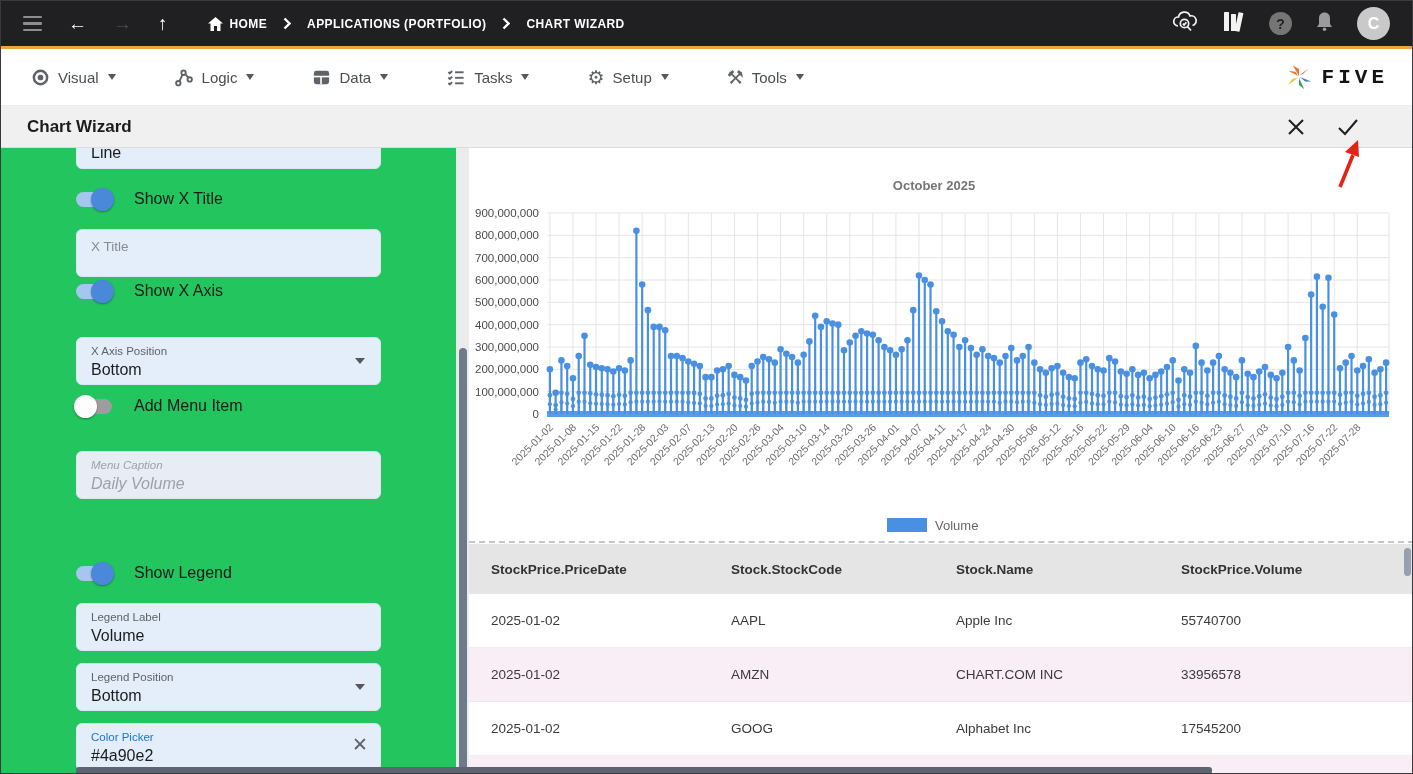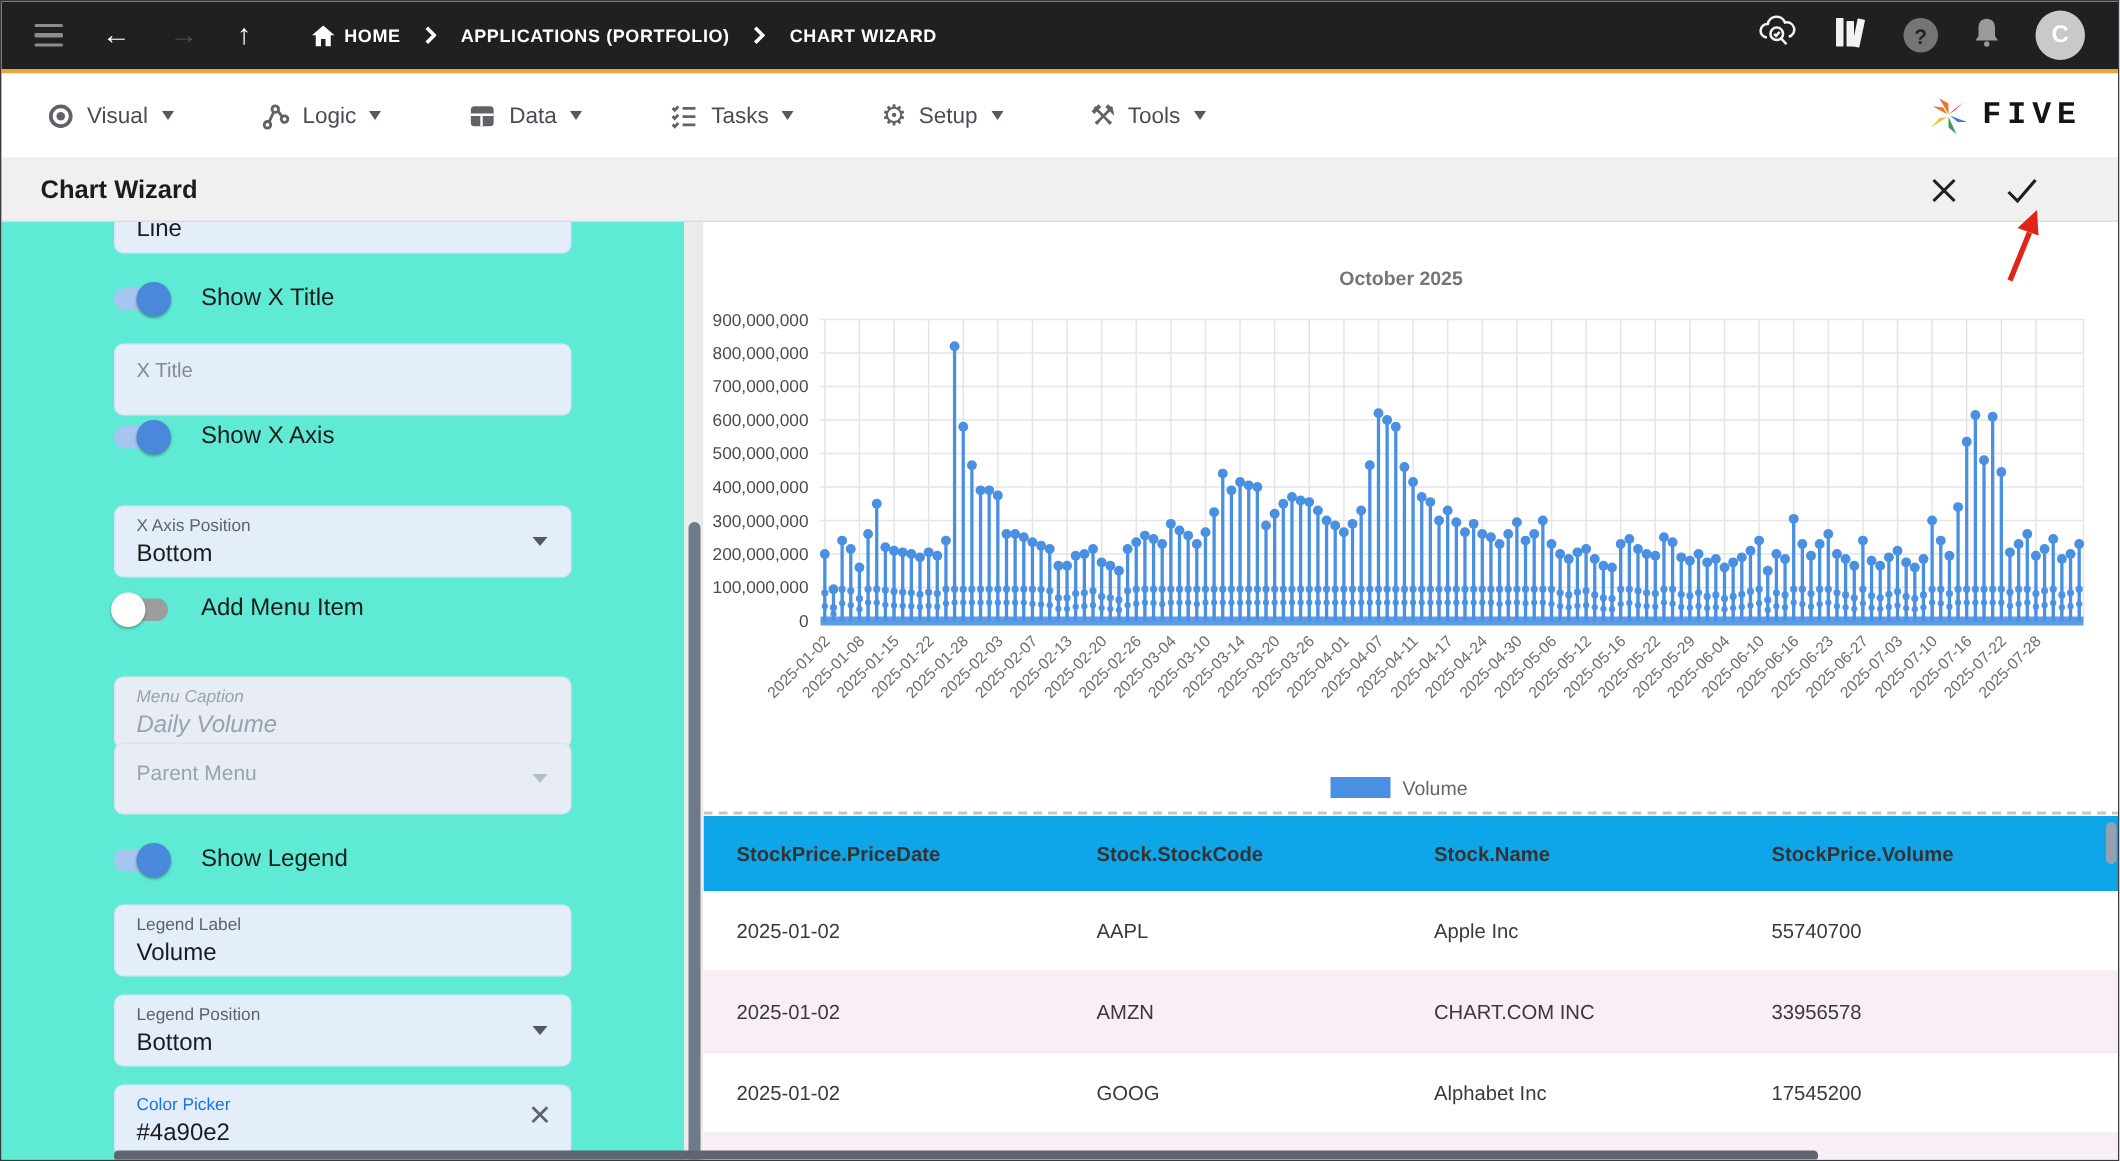--- a/index.html
+++ b/index.html
@@ -29,21 +29,21 @@
   .brand-text{font-size:21px;font-weight:700;letter-spacing:4px;color:#141414;}
 
   
   .wizbar{position:absolute;left:0;top:105px;width:100%;height:42px;background:#f1f0f0;border-bottom:1px solid #dcdcdc;display:flex;align-items:center;padding:0 26px;box-sizing:border-box;}
   .wiz-title{font-size:17px;font-weight:700;color:#1c1c1c;}
   .wiz-actions{margin-left:auto;display:flex;align-items:center;gap:30px;padding-right:26px;}
   .wiz-btn{cursor:pointer;display:flex;align-items:center;justify-content:center;}
   .red-arrow{position:absolute;left:1325px;top:133px;z-index:5;pointer-events:none;}
 
   
-  .lp{position:absolute;left:0;top:147px;width:455px;height:627px;background:#5eead4;overflow:hidden;}
+  .lp{position:absolute;left:0;top:147px;width:455px;height:627px;background:#22c55e;overflow:hidden;}
   .lp-field{position:absolute;left:75px;width:305px;height:48px;background:#e3eefa;border:1px solid #d7e5f7;border-radius:6px;box-sizing:border-box;cursor:text;}
   .lp-field.select{cursor:pointer;}
   .flabel{position:absolute;top:7px;left:14px;font-size:11.5px;color:#5f6368;}
   .flabel.blue{color:#1a73e8;}
   .fvalue{position:absolute;top:23px;left:14px;font-size:16px;color:#1c1c1e;}
   .fph{position:absolute;top:9px;left:14px;font-size:13.5px;color:#868b92;}
   .caret{position:absolute;right:15px;top:50%;transform:translateY(-50%);width:0;height:0;border-left:5.5px solid transparent;border-right:5.5px solid transparent;border-top:6.5px solid #55585c;}
   .lp-field.disabled{background:#e7ecf5;border-color:#dde4ef;}
   .lp-field.disabled .flabel,.lp-field.disabled .fvalue,.lp-field.disabled .fph{color:#9aa3ad;}
   .lp-field.disabled .caret{border-top-color:#b3bcc7;}
@@ -58,21 +58,21 @@
   
   .mid-scroll{position:absolute;left:455px;top:147px;width:13px;height:627px;background:#ebebeb;}
   .mid-thumb{position:absolute;left:2.5px;top:200px;width:8px;height:427px;background:#6e7a8a;border-radius:5px;cursor:pointer;}
 
   
   .rp{position:absolute;left:468px;top:147px;width:945px;height:627px;background:#fff;overflow:hidden;}
   #chart-svg{position:absolute;left:0;top:0;}
   .dash-div{position:absolute;left:0;top:393px;width:100%;border-top:2px dashed #c6c6c6;}
   .tbl{position:absolute;left:0;top:396px;width:100%;}
   .thead,.trow{display:grid;grid-template-columns:240px 225px 225px 1fr;align-items:center;padding-left:22px;box-sizing:border-box;}
-  .thead{height:50px;background:#0ea5e9;font-size:13.5px;font-weight:700;color:#333;}
+  .thead{height:50px;background:#e5e5e5;font-size:13.5px;font-weight:700;color:#333;}
   .trow{height:54px;background:#fff;border-bottom:1px solid #eeeeee;font-size:13.5px;color:#3a3a3a;}
   .trow.alt{background:#f9eef6;border-bottom:1px solid #f2e2ec;}
   .trow-partial{height:18px;background:#f9eef6;}
   .tbl-thumb{position:absolute;right:3px;top:400px;width:7px;height:28px;background:#97a0ae;border-radius:4px;cursor:pointer;}
 
   
   .hthumb{position:absolute;left:75px;top:766px;width:1136px;height:7px;background:#5d6570;border-radius:3px;cursor:pointer;}
 </style>
 </head>
 <body>
@@ -262,24 +262,20 @@
           <div class="knob"></div>
         </div>
       <span class="tgl-label">Add Menu Item</span>
     </div>
 
     <div class="lp-field disabled" style="top:303px;font-style:italic;">
       <span class="flabel">Menu Caption</span>
       <span class="fvalue">Daily Volume</span>
     </div>
 
-    <div class="lp-field disabled select" style="top:347px;">
-      <span class="fph" style="top:11px;font-size:14px;">Parent Menu</span>
-      <span class="caret"></span>
-    </div>
 
     <div class="tglrow" style="top:410px;">
       <div class="tgl on">
           <div class="knob"></div>
         </div>
       <span class="tgl-label">Show Legend</span>
     </div>
 
     <div class="lp-field" style="top:455px;">
       <span class="flabel">Legend Label</span>

